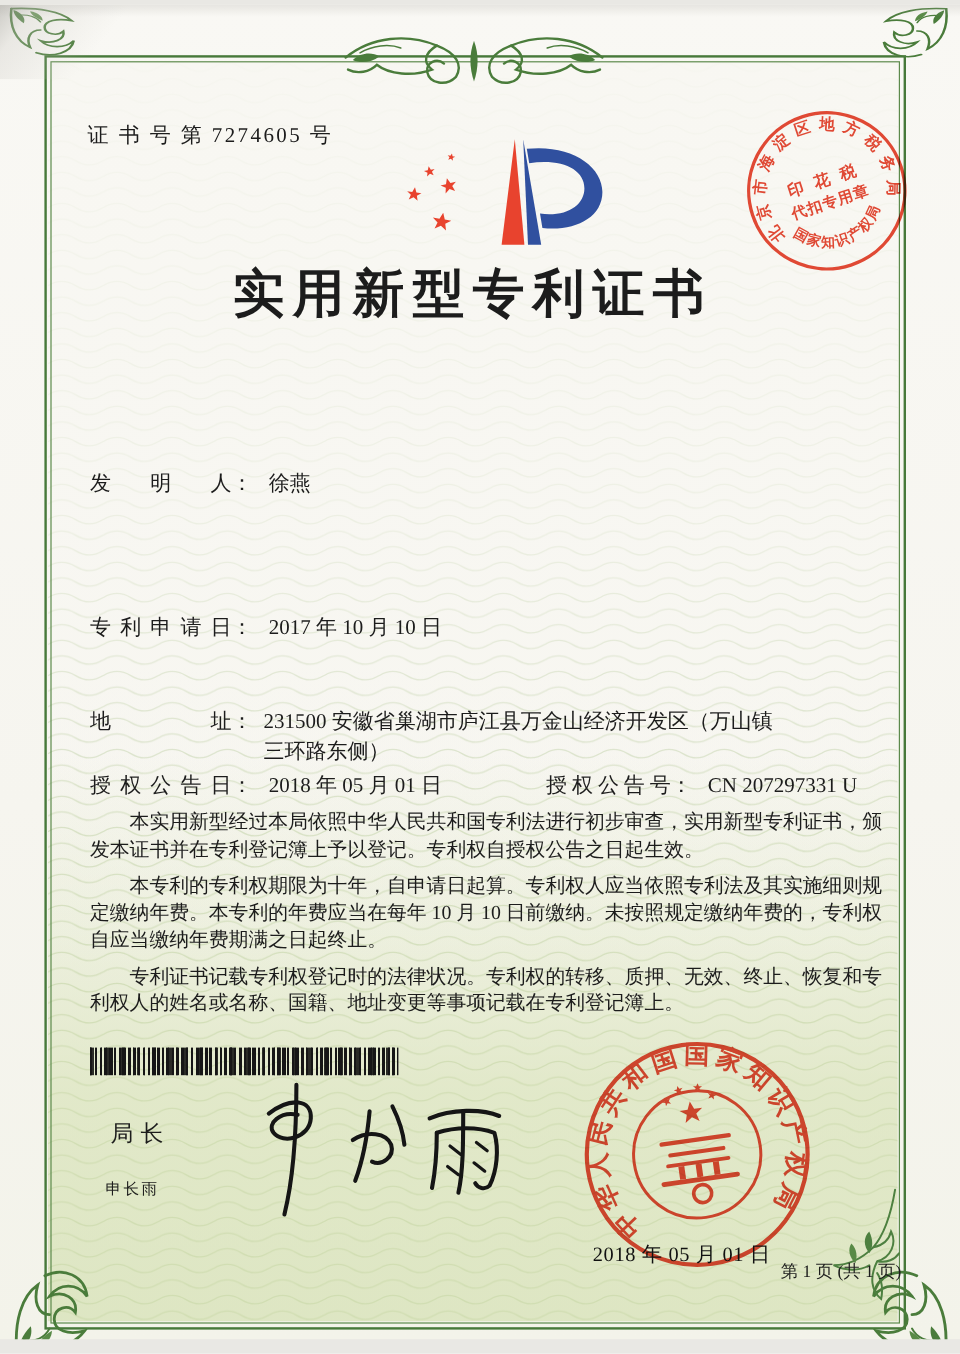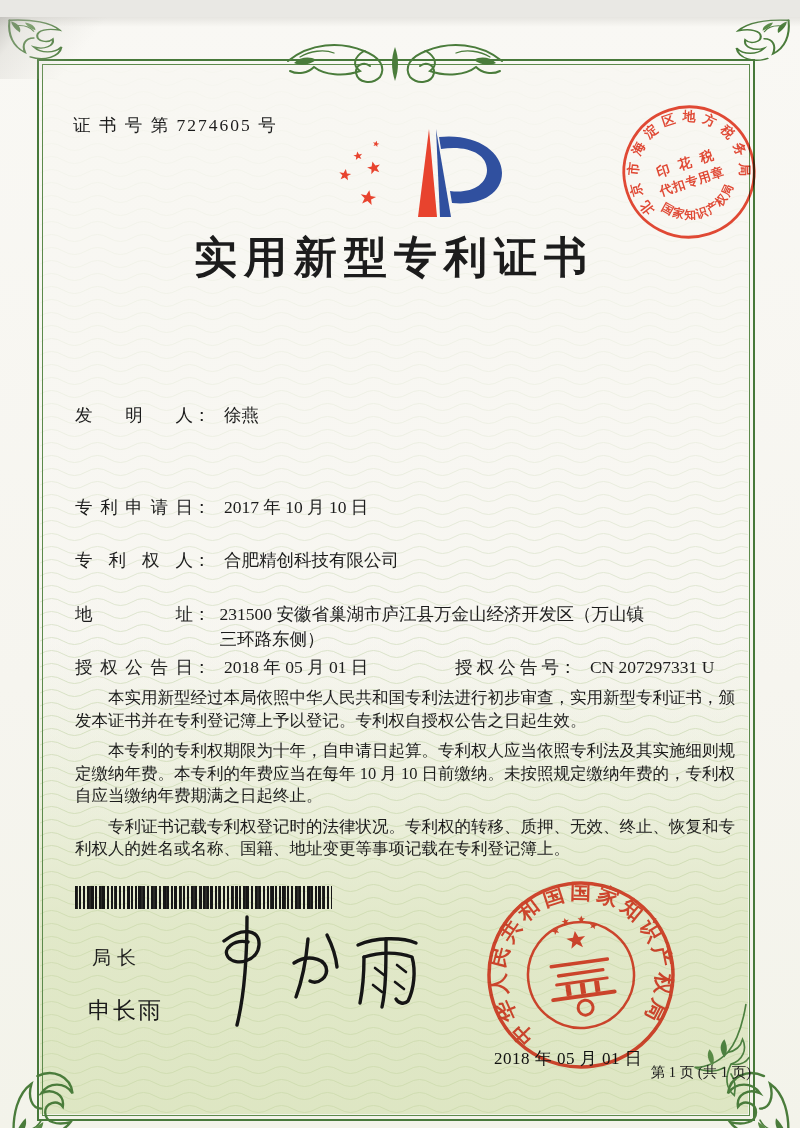--- a/index.html
+++ b/index.html
@@ -1,17 +1,17 @@
 <!DOCTYPE html>
 <html><head>
 <meta charset="utf-8">
 <style>
   html,body{margin:0;padding:0;background:#e9e8e4;}
   .sheet{
-    position:relative;width:800px;height:1112px;margin:17px auto;
+    position:relative;width:800px;height:1112px;margin:4px auto;
     background:linear-gradient(180deg,#f9f8f4 0%,#f6f5ef 60%,#f3f3ea 100%);
     overflow:hidden;
     font-family:"Liberation Serif","DejaVu Serif",serif;
     color:#1c1c1c;
   }
   
   .scan-edge{position:absolute;top:0;left:0;width:150px;height:62px;
     background:linear-gradient(128deg,rgba(150,148,142,.45) 0%,rgba(205,203,197,.35) 16%,rgba(250,250,247,0) 55%);}
   .scan-top{position:absolute;top:0;left:0;width:100%;height:10px;
     background:linear-gradient(180deg,rgba(175,173,167,.25),rgba(255,255,255,0));}
@@ -49,21 +49,21 @@
   .paras p{margin:0;text-indent:2em;}
   .paras p + p{margin-top:8px;}
 
   .barcode{position:absolute;left:75px;top:869px;width:257px;height:23px;
     background-image:
       repeating-linear-gradient(90deg,#161616 0,#161616 2px,transparent 2px,transparent 4px),
       repeating-linear-gradient(90deg,#161616 0,#161616 1px,transparent 1px,transparent 9px),
       repeating-linear-gradient(90deg,rgba(10,10,10,.85) 0,rgba(10,10,10,.85) 3px,transparent 3px,transparent 13px);}
 
   .signoff-title{position:absolute;left:92px;top:928px;font-size:19px;letter-spacing:6px;text-align:right;}
-  .signoff-name{position:absolute;left:88px;top:978px;font-size:23px;letter-spacing:2px;
+  .signoff-name{position:absolute;left:88px;top:978px;font-size:13px;letter-spacing:2px;
     font-family:"Liberation Sans","DejaVu Sans",sans-serif;}
   .signature{position:absolute;left:190px;top:888px;}
 
   .seal{mix-blend-mode:multiply;opacity:.95;}
   .seal-tax{position:absolute;left:610px;top:74px;}
   .seal-office{position:absolute;left:476px;top:853px;}
   .seal-date{position:absolute;left:494px;top:1030px;font-size:17px;letter-spacing:.5px;
     color:#111;z-index:5;}
   .page-info{position:absolute;left:37px;top:1046px;width:714px;text-align:right;
     font-size:14.5px;}
@@ -171,27 +171,23 @@
         <path d="M109,26 C145,22 172,40 172,62 C172,84 148,95 122,92 L120,80 C142,83 157,73 157,59 C157,43 138,34 111,38 Z"></path>
       </g>
     </svg>
 
     <div class="title">实用新型专利证书</div>
 
     <div class="field-row" style="top:386px">
       <span class="flabel">发明人</span><span class="fcolon">：</span>
       <span class="fvalue">徐燕</span>
     </div>
-    <div class="field-row" style="top:478px">
+    <div class="field-row" style="top:506px">
       <span class="flabel">专利申请日</span><span class="fcolon">：</span>
       <span class="fvalue">2017 年 10 月 10 日</span>
-    </div>
-    <div class="field-row" style="top:531px">
-      <span class="flabel">专利权人</span><span class="fcolon">：</span>
-      <span class="fvalue">合肥精创科技有限公司</span>
     </div>
     <div class="field-row" style="top:585px">
       <span class="flabel">地址</span><span class="fcolon">：</span><span class="fvalue-wrap">231500 安徽省巢湖市庐江县万金山经济开发区（万山镇
 三环路东侧）</span>
     </div>
     <div class="field-row" style="top:638px">
       <span>
         <span class="flabel">授权公告日</span><span class="fcolon">：</span>
         <span class="fvalue">2018 年 05 月 01 日</span>
       </span>

